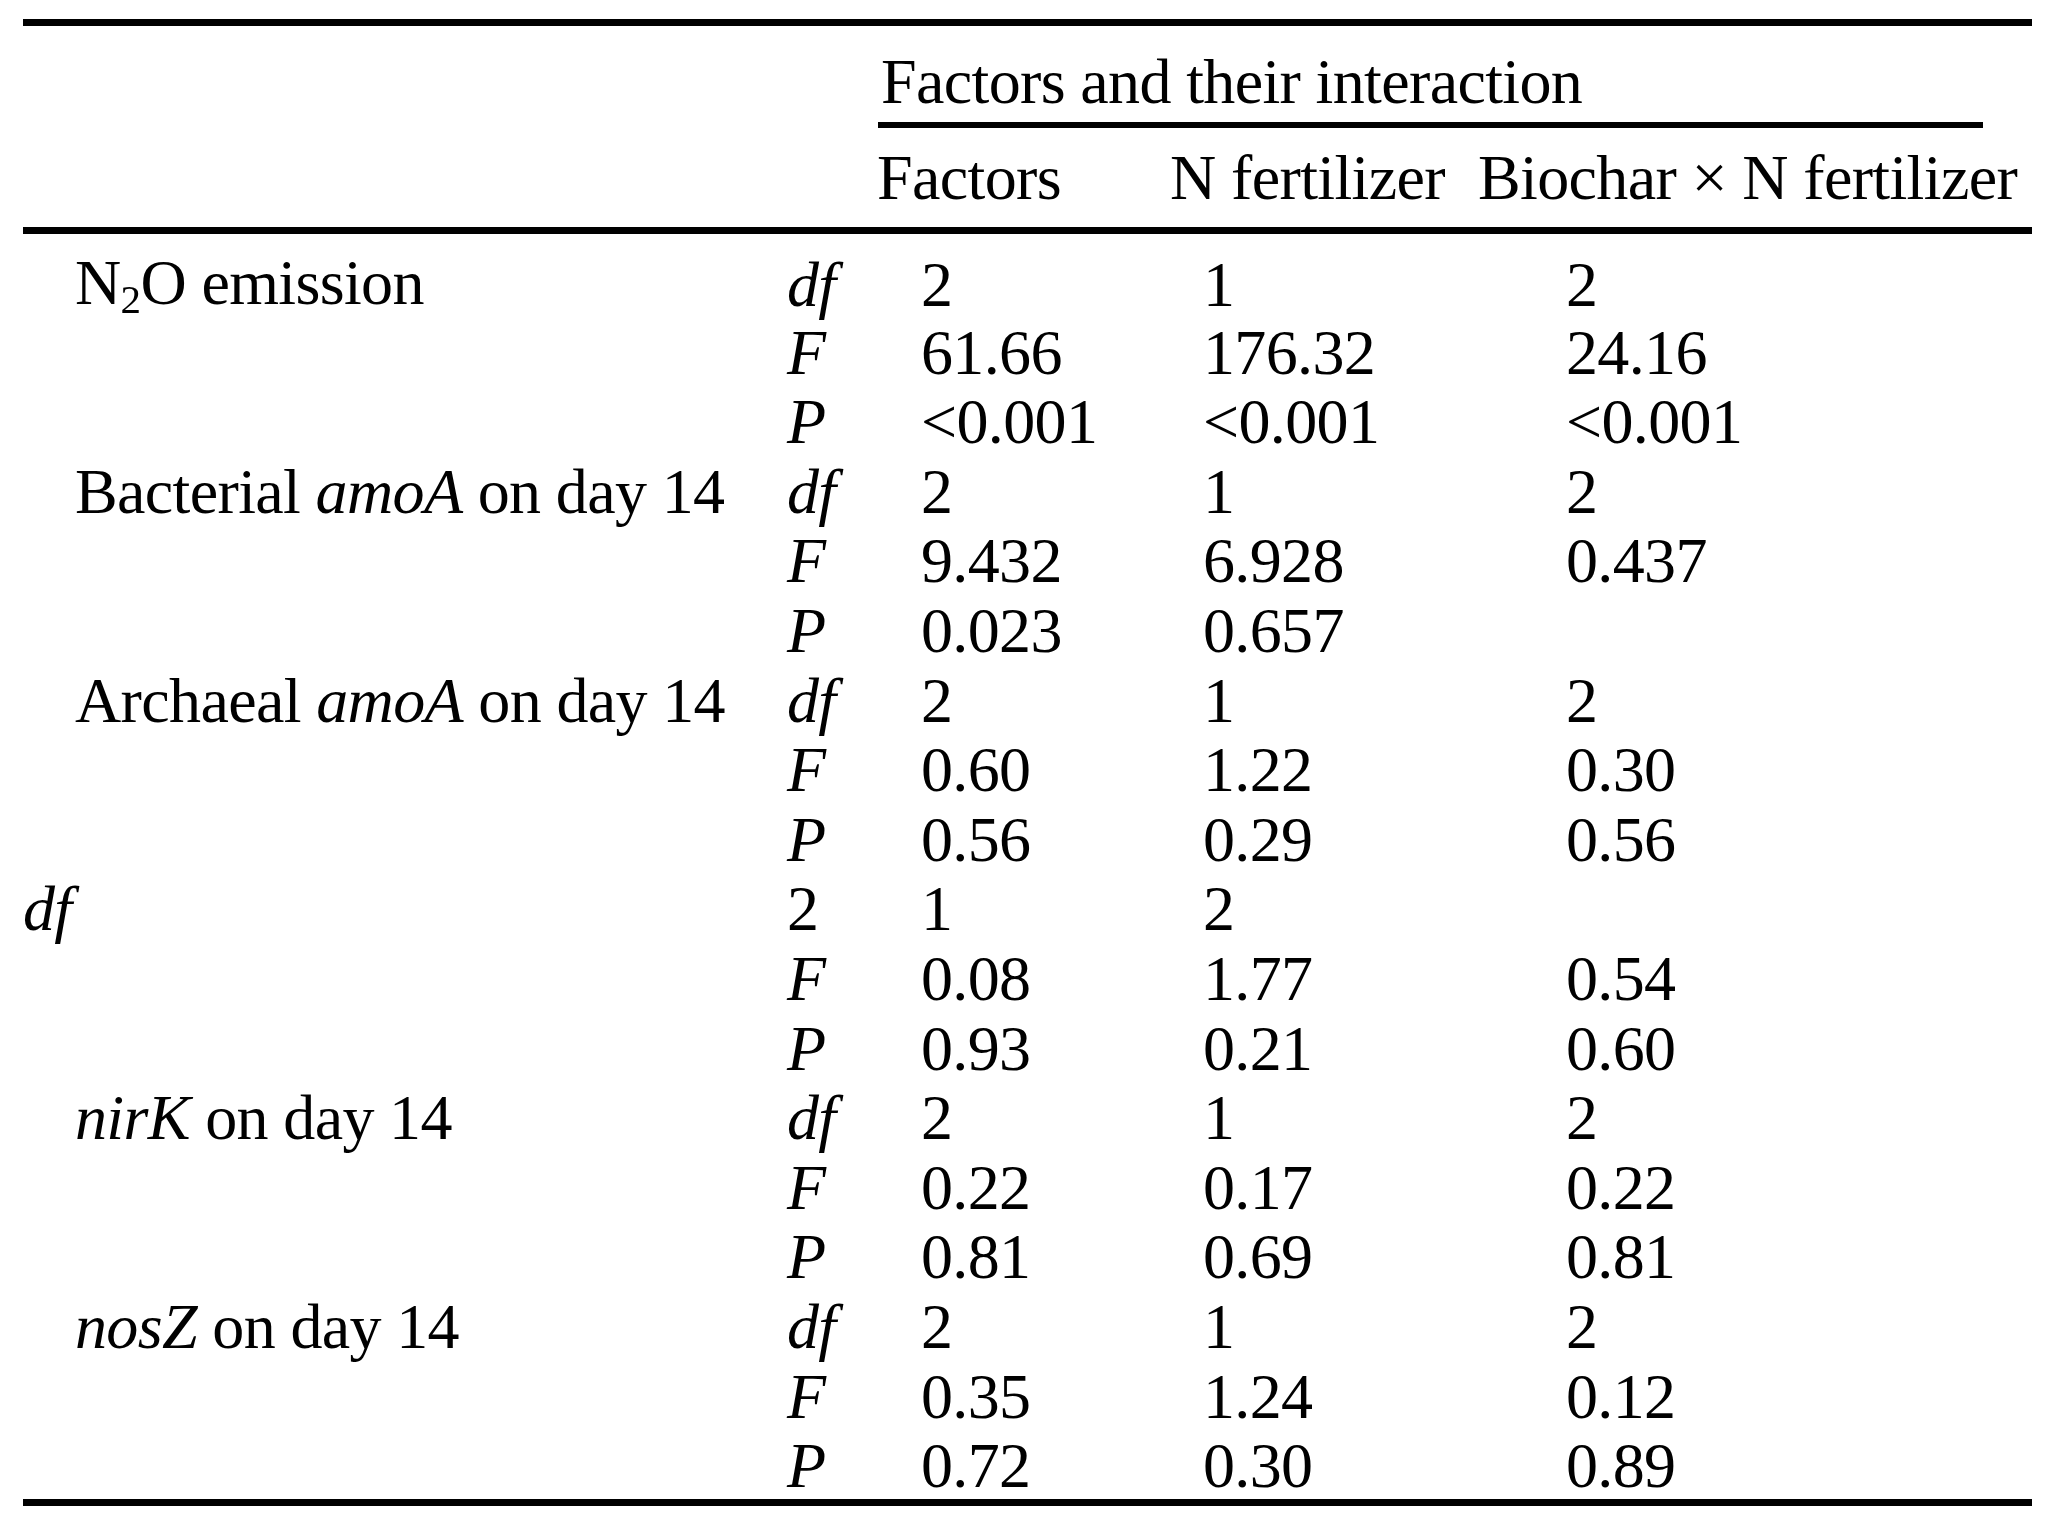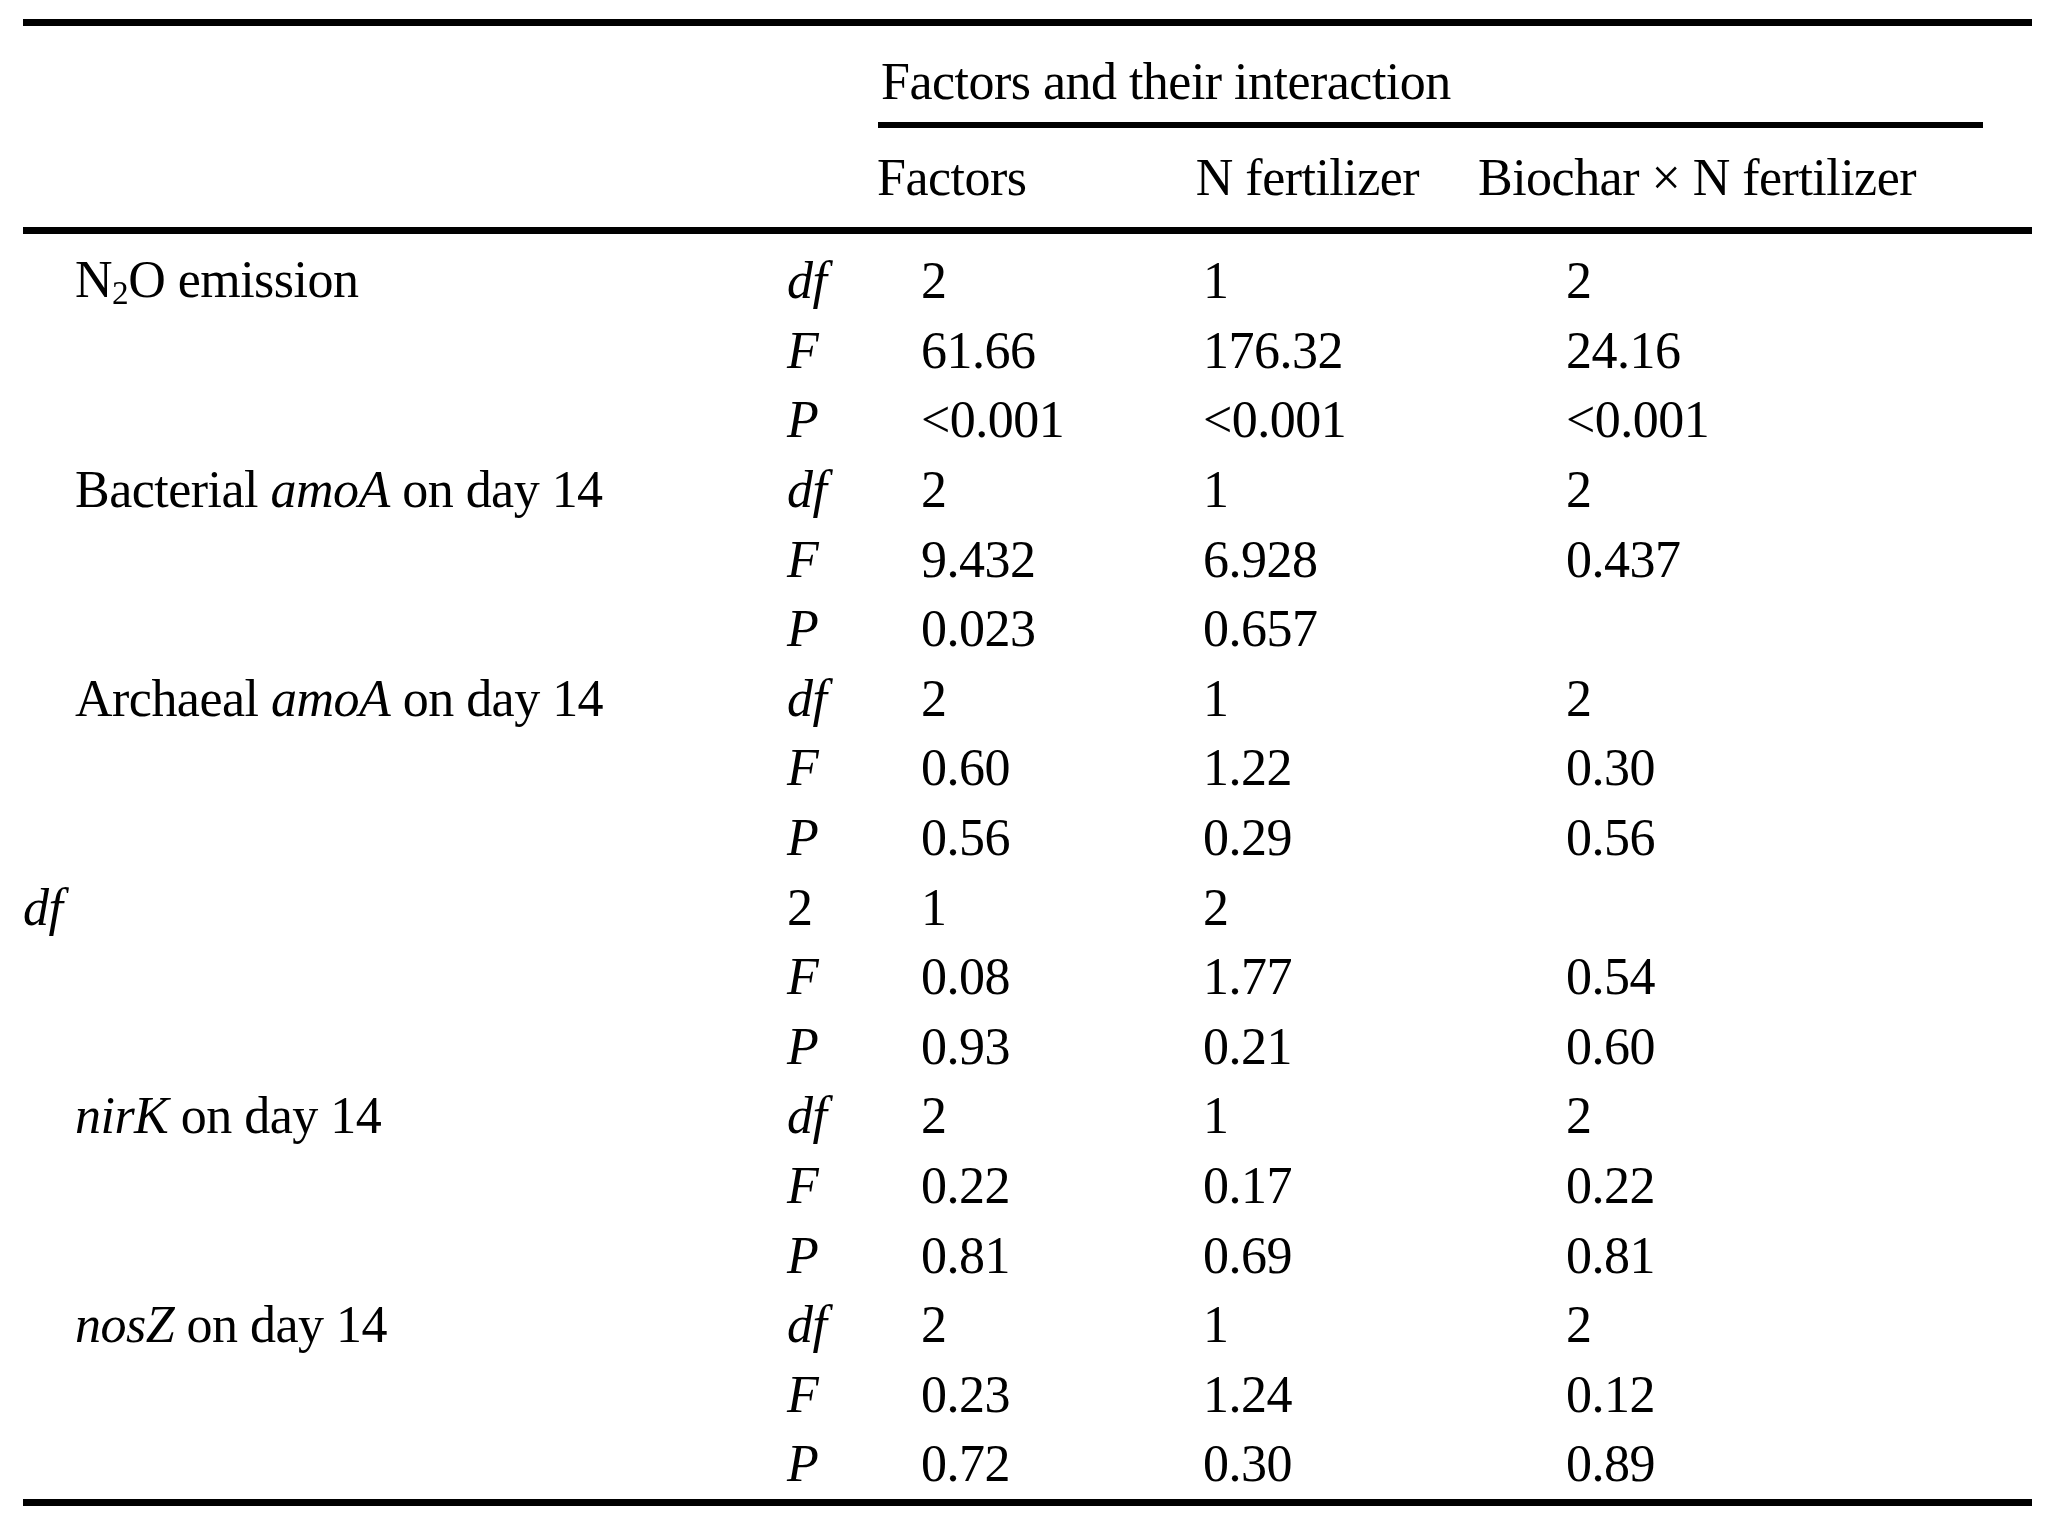--- a/index.html
+++ b/index.html
@@ -7,21 +7,21 @@
     padding: 0;
     background: #ffffff;
   }
   .canvas {
     position: relative;
     width: 2059px;
     height: 1531px;
     background: #ffffff;
     color: #000000;
     font-family: "Liberation Serif", "DejaVu Serif", serif;
-    font-size: 52px;
+    font-size: 64px;
     letter-spacing: -0.01em;
     overflow: hidden;
   }
   .anova-table {
     position: absolute;
     left: 23px;
     top: 19px;
     width: 2009px;
     border-top: 7px solid #000;
     border-bottom: 7px solid #000;
@@ -202,21 +202,21 @@
     <div class="c-label"><span class="it">nosZ</span><span> on day 14</span></div>
     <div class="c-key it">df</div>
     <div class="c-val">2</div>
     <div class="c-val">1</div>
     <div class="c-val">2</div>
   </div>
 
   <div class="trow">
     <div class="c-label"></div>
     <div class="c-key it">F</div>
-    <div class="c-val">0.23</div>
+    <div class="c-val">0.35</div>
     <div class="c-val">1.24</div>
     <div class="c-val">0.12</div>
   </div>
 
   <div class="trow">
     <div class="c-label"></div>
     <div class="c-key it">P</div>
     <div class="c-val">0.72</div>
     <div class="c-val">0.30</div>
     <div class="c-val">0.89</div>

